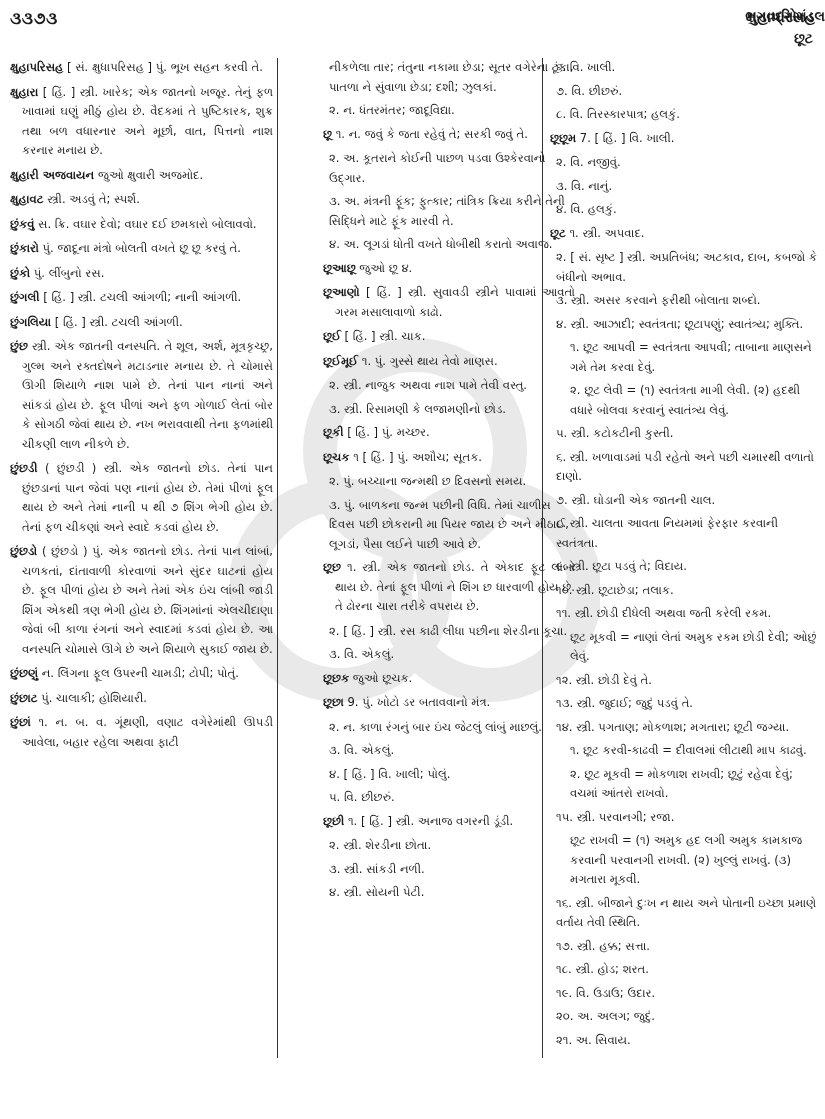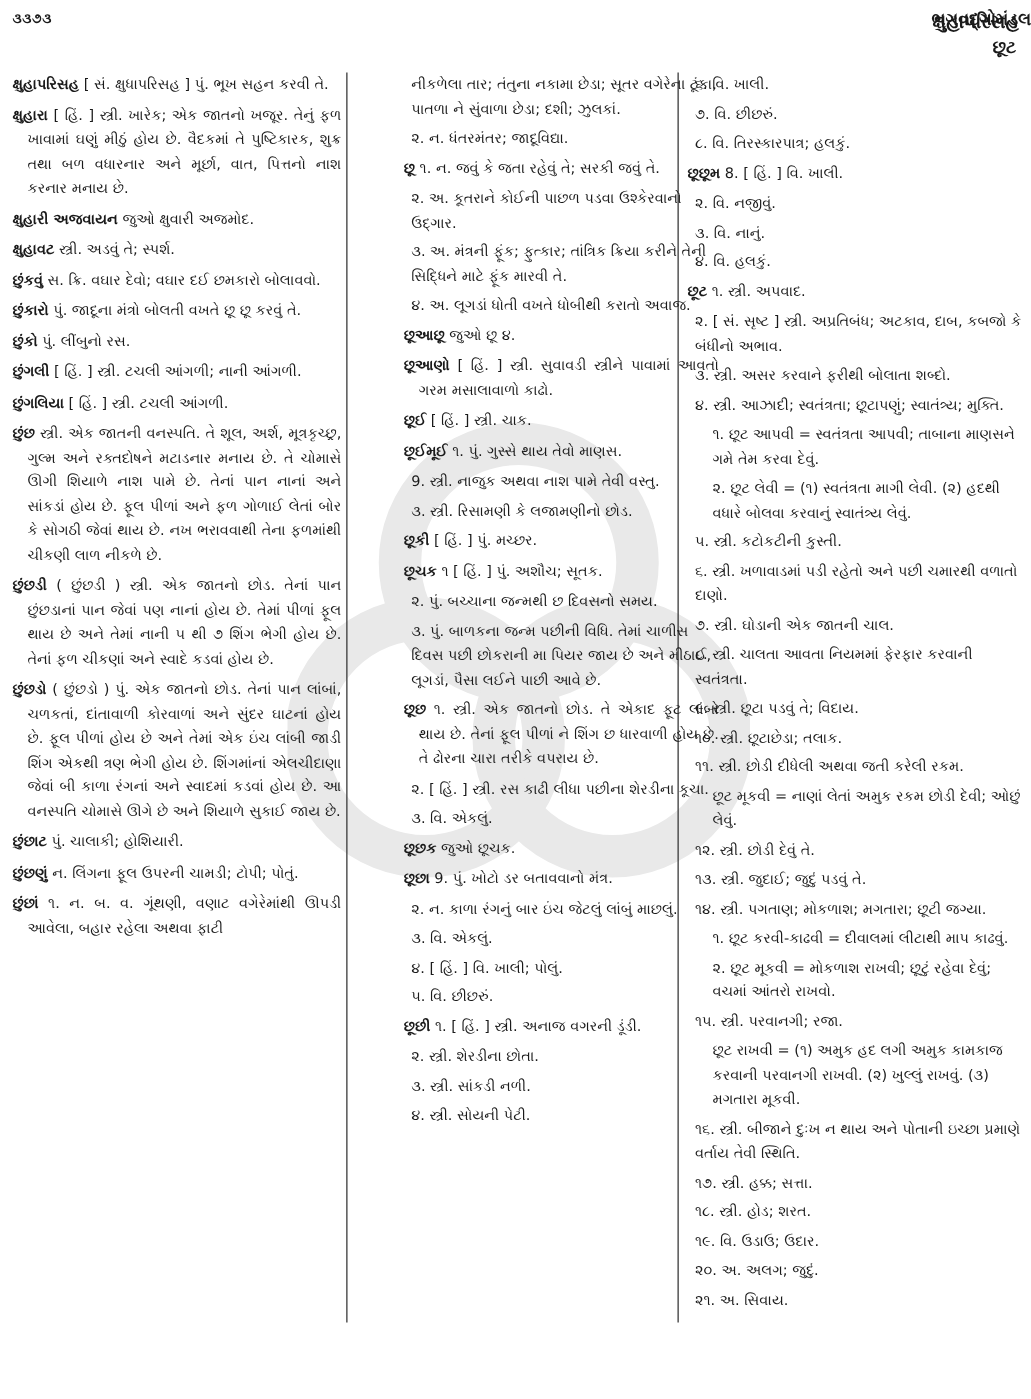--- a/index.html
+++ b/index.html
@@ -1,21 +1,21 @@
 <!DOCTYPE html>
 <html><head>
 <meta charset="utf-8">
 <style>
   html, body { margin:0; padding:0; background:#ffffff; }
   body { width:825px; height:1119px; position:relative; overflow:hidden;
          font-family:"DejaVu Sans", sans-serif; color:#1a1a1a; }
   .watermark { position:absolute; left:230px; top:330px; width:370px; height:420px; pointer-events:none; }
   .watermark svg { width:100%; height:100%; }
   .header { position:absolute; left:0; top:0; width:825px; height:52px; }
-  .pageno { position:absolute; left:10px; top:8px; font-size:11px; font-weight:bold; letter-spacing:0.5px; }
+  .pageno { position:absolute; left:10px; top:8px; font-size:17px; font-weight:bold; letter-spacing:0.5px; }
   .booktitle { position:absolute; left:0; width:825px; top:8px; text-align:right; font-size:14px; font-weight:bold; }
   .guide1 { position:absolute; right:10px; top:8px; font-size:15px; font-weight:bold; }
   .guide2 { position:absolute; right:12px; top:30px; font-size:14px; font-weight:bold; }
   .col { position:absolute; top:58px; font-size:11.6px; line-height:19.5px; }
   .col1 { left:10px; width:263px; }
   .col2 { left:287px; width:252px;margin-left:36px; }
   .col3 { left:550px; width:268px; }
   .sep { position:absolute; top:58px; width:1.2px; background:#333; }
   .sep1 { left:277px; height:1000px; }
   .sep2 { left:542px; height:1000px; }
@@ -55,36 +55,36 @@
     <div class="entry hang"><span class="hw">ક્ષુહારી અજવાયન</span> <span class="body">જુઓ ક્ષુવારી અજમોદ.</span></div>
     <div class="entry hang"><span class="hw">ક્ષુહાવટ</span> <span class="body">સ્ત્રી. અડવું તે; સ્પર્શ.</span></div>
     <div class="entry hang"><span class="hw">છુંકવું</span> <span class="body">સ. ક્રિ. વઘાર દેવો; વઘાર દઈ છમકારો બોલાવવો.</span></div>
     <div class="entry hang"><span class="hw">છુંકારો</span> <span class="body">પું. જાદૂના મંત્રો બોલતી વખતે છૂ છૂ કરવું તે.</span></div>
     <div class="entry hang"><span class="hw">છુંકો</span> <span class="body">પું. લીંબુનો રસ.</span></div>
     <div class="entry hang"><span class="hw">છુંગલી</span> <span class="body">[ હિં. ] સ્ત્રી. ટચલી આંગળી; નાની આંગળી.</span></div>
     <div class="entry hang"><span class="hw">છુંગલિયા</span> <span class="body">[ હિં. ] સ્ત્રી. ટચલી આંગળી.</span></div>
     <div class="entry hang"><span class="hw">છુંછ</span> <span class="body">સ્ત્રી. એક જાતની વનસ્પતિ. તે શૂલ, અર્શ, મૂત્રકૃચ્છ્ર, ગુલ્મ અને રક્તદોષને મટાડનાર મનાય છે. તે ચોમાસે ઊગી શિયાળે નાશ પામે છે. તેનાં પાન નાનાં અને સાંકડાં હોય છે. ફૂલ પીળાં અને ફળ ગોળાઈ લેતાં બોર કે સોગઠી જેવાં થાય છે. નખ ભરાવવાથી તેના ફળમાંથી ચીકણી લાળ નીકળે છે.</span></div>
     <div class="entry hang"><span class="hw">છુંછડી</span> <span class="body">( છુંછડી ) સ્ત્રી. એક જાતનો છોડ. તેનાં પાન છુંછડાનાં પાન જેવાં પણ નાનાં હોય છે. તેમાં પીળાં ફૂલ થાય છે અને તેમાં નાની ૫ થી ૭ શિંગ ભેગી હોય છે. તેનાં ફળ ચીકણાં અને સ્વાદે કડવાં હોય છે.</span></div>
     <div class="entry hang"><span class="hw">છુંછડો</span> <span class="body">( છુંછડો ) પું. એક જાતનો છોડ. તેનાં પાન લાંબાં, ચળકતાં, દાંતાવાળી કોરવાળાં અને સુંદર ઘાટનાં હોય છે. ફૂલ પીળાં હોય છે અને તેમાં એક ઇંચ લાંબી જાડી શિંગ એકથી ત્રણ ભેગી હોય છે. શિંગમાંનાં એલચીદાણા જેવાં બી કાળા રંગનાં અને સ્વાદમાં કડવાં હોય છે. આ વનસ્પતિ ચોમાસે ઊગે છે અને શિયાળે સુકાઈ જાય છે.</span></div>
+    <div class="entry hang"><span class="hw">છુંછણું</span> <span class="body">ન. લિંગના ફૂલ ઉપરની ચામડી; ટોપી; પોતું.</span></div>
     <div class="entry hang"><span class="hw">છુંછાટ</span> <span class="body">પું. ચાલાકી; હોશિયારી.</span></div>
-    <div class="entry hang"><span class="hw">છુંછણું</span> <span class="body">ન. લિંગના ફૂલ ઉપરની ચામડી; ટોપી; પોતું.</span></div>
     <div class="entry hang"><span class="hw">છુંછાં</span> <span class="body">૧. ન. બ. વ. ગૂંથણી, વણાટ વગેરેમાંથી ઊપડી આવેલા, બહાર રહેલા અથવા ફાટી</span></div>
   </div>
 <div class="col col2">
     <div class="sense"><span class="body">નીકળેલા તાર; તંતુના નકામા છેડા; સૂતર વગેરેના ટૂંકા, પાતળા ને સુંવાળા છેડા; દશી; ઝુલકાં.</span></div>
     <div class="sense"><span class="body">૨. ન. ધંતરમંતર; જાદૂવિદ્યા.</span></div>
     <div class="entry hang"><span class="hw">છૂ</span> <span class="body">૧. ન. જવું કે જતા રહેવું તે; સરકી જવું તે.</span></div>
     <div class="sense"><span class="body">૨. અ. કૂતરાને કોઈની પાછળ પડવા ઉશ્કેરવાનો ઉદ્ગાર.</span></div>
     <div class="sense"><span class="body">૩. અ. મંત્રની ફૂંક; ફુત્કાર; તાંત્રિક ક્રિયા કરીને તેની સિદ્ધિને માટે ફૂંક મારવી તે.</span></div>
     <div class="sense"><span class="body">૪. અ. લૂગડાં ધોતી વખતે ધોબીથી કરાતો અવાજ.</span></div>
     <div class="entry hang"><span class="hw">છૂઆછૂ</span> <span class="body">જુઓ છૂ ૪.</span></div>
     <div class="entry hang"><span class="hw">છૂઆણો</span> <span class="body">[ હિં. ] સ્ત્રી. સુવાવડી સ્ત્રીને પાવામાં આવતો ગરમ મસાલાવાળો કાઢો.</span></div>
     <div class="entry hang"><span class="hw">છૂઈ</span> <span class="body">[ હિં. ] સ્ત્રી. ચાક.</span></div>
     <div class="entry hang"><span class="hw">છૂઈમૂઈ</span> <span class="body">૧. પું. ગુસ્સે થાય તેવો માણસ.</span></div>
-    <div class="sense"><span class="body">9. સ્ત્રી. નાજુક અથવા નાશ પામે તેવી વસ્તુ.</span></div>
+    <div class="sense"><span class="body">૨. સ્ત્રી. નાજુક અથવા નાશ પામે તેવી વસ્તુ.</span></div>
     <div class="sense"><span class="body">૩. સ્ત્રી. રિસામણી કે લજામણીનો છોડ.</span></div>
     <div class="entry hang"><span class="hw">છૂકી</span> <span class="body">[ હિં. ] પું. મચ્છર.</span></div>
     <div class="entry hang"><span class="hw">છૂચક</span> <span class="body">૧ [ હિં. ] પું. અશૌચ; સૂતક.</span></div>
     <div class="sense"><span class="body">૨. પું. બચ્ચાના જન્મથી છ દિવસનો સમય.</span></div>
     <div class="sense"><span class="body">૩. પું. બાળકના જન્મ પછીની વિધિ. તેમાં ચાળીસ દિવસ પછી છોકરાની મા પિયર જાય છે અને મીઠાઈ, લૂગડાં, પૈસા લઈને પાછી આવે છે.</span></div>
     <div class="entry hang"><span class="hw">છૂછ</span> <span class="body">૧. સ્ત્રી. એક જાતનો છોડ. તે એકાદ ફૂટ લાંબો થાય છે. તેનાં ફૂલ પીળાં ને શિંગ છ ધારવાળી હોય છે. તે ઢોરના ચારા તરીકે વપરાય છે.</span></div>
     <div class="sense"><span class="body">૨. [ હિં. ] સ્ત્રી. રસ કાઢી લીધા પછીના શેરડીના કૂચા.</span></div>
     <div class="sense"><span class="body">૩. વિ. એકલું.</span></div>
     <div class="entry hang"><span class="hw">છૂછક</span> <span class="body">જુઓ છૂચક.</span></div>
     <div class="entry hang"><span class="hw">છૂછા</span> <span class="body">9. પું. ખોટો ડર બતાવવાનો મંત્ર.</span></div>
@@ -94,21 +94,21 @@
     <div class="sense"><span class="body">૫. વિ. છીછરું.</span></div>
     <div class="entry hang"><span class="hw">છૂછી</span> <span class="body">૧. [ હિં. ] સ્ત્રી. અનાજ વગરની ડૂંડી.</span></div>
     <div class="sense"><span class="body">૨. સ્ત્રી. શેરડીના છોતા.</span></div>
     <div class="sense"><span class="body">૩. સ્ત્રી. સાંકડી નળી.</span></div>
     <div class="sense"><span class="body">૪. સ્ત્રી. સોયની પેટી.</span></div>
   </div>
 <div class="col col3">
     <div class="sense"><span class="body">૬. વિ. ખાલી.</span></div>
     <div class="sense"><span class="body">૭. વિ. છીછરું.</span></div>
     <div class="sense"><span class="body">૮. વિ. તિરસ્કારપાત્ર; હલકું.</span></div>
-    <div class="entry hang"><span class="hw">છૂછૂમ</span> <span class="body">8. [ હિં. ] વિ. ખાલી.</span></div>
+    <div class="entry hang"><span class="hw">છૂછૂમ</span> <span class="body">7. [ હિં. ] વિ. ખાલી.</span></div>
     <div class="sense"><span class="body">૨. વિ. નજીવું.</span></div>
     <div class="sense"><span class="body">૩. વિ. નાનું.</span></div>
     <div class="sense"><span class="body">૪. વિ. હલકું.</span></div>
     <div class="entry hang"><span class="hw">છૂટ</span> <span class="body">૧. સ્ત્રી. અપવાદ.</span></div>
     <div class="sense"><span class="body">૨. [ સં. સૃષ્ટ ] સ્ત્રી. અપ્રતિબંધ; અટકાવ, દાબ, કબજો કે બંધીનો અભાવ.</span></div>
     <div class="sense"><span class="body">૩. સ્ત્રી. અસર કરવાને ફરીથી બોલાતા શબ્દો.</span></div>
     <div class="sense"><span class="body">૪. સ્ત્રી. આઝાદી; સ્વતંત્રતા; છૂટાપણું; સ્વાતંત્ર્ય; મુક્તિ.</span></div>
     <div class="sense idiom"><span class="body">૧. છૂટ આપવી = સ્વતંત્રતા આપવી; તાબાના માણસને ગમે તેમ કરવા દેવું.</span></div>
     <div class="sense idiom"><span class="body">૨. છૂટ લેવી = (૧) સ્વતંત્રતા માગી લેવી. (૨) હદથી વધારે બોલવા કરવાનું સ્વાતંત્ર્ય લેવું.</span></div>
     <div class="sense"><span class="body">૫. સ્ત્રી. કટોકટીની કુસ્તી.</span></div>

